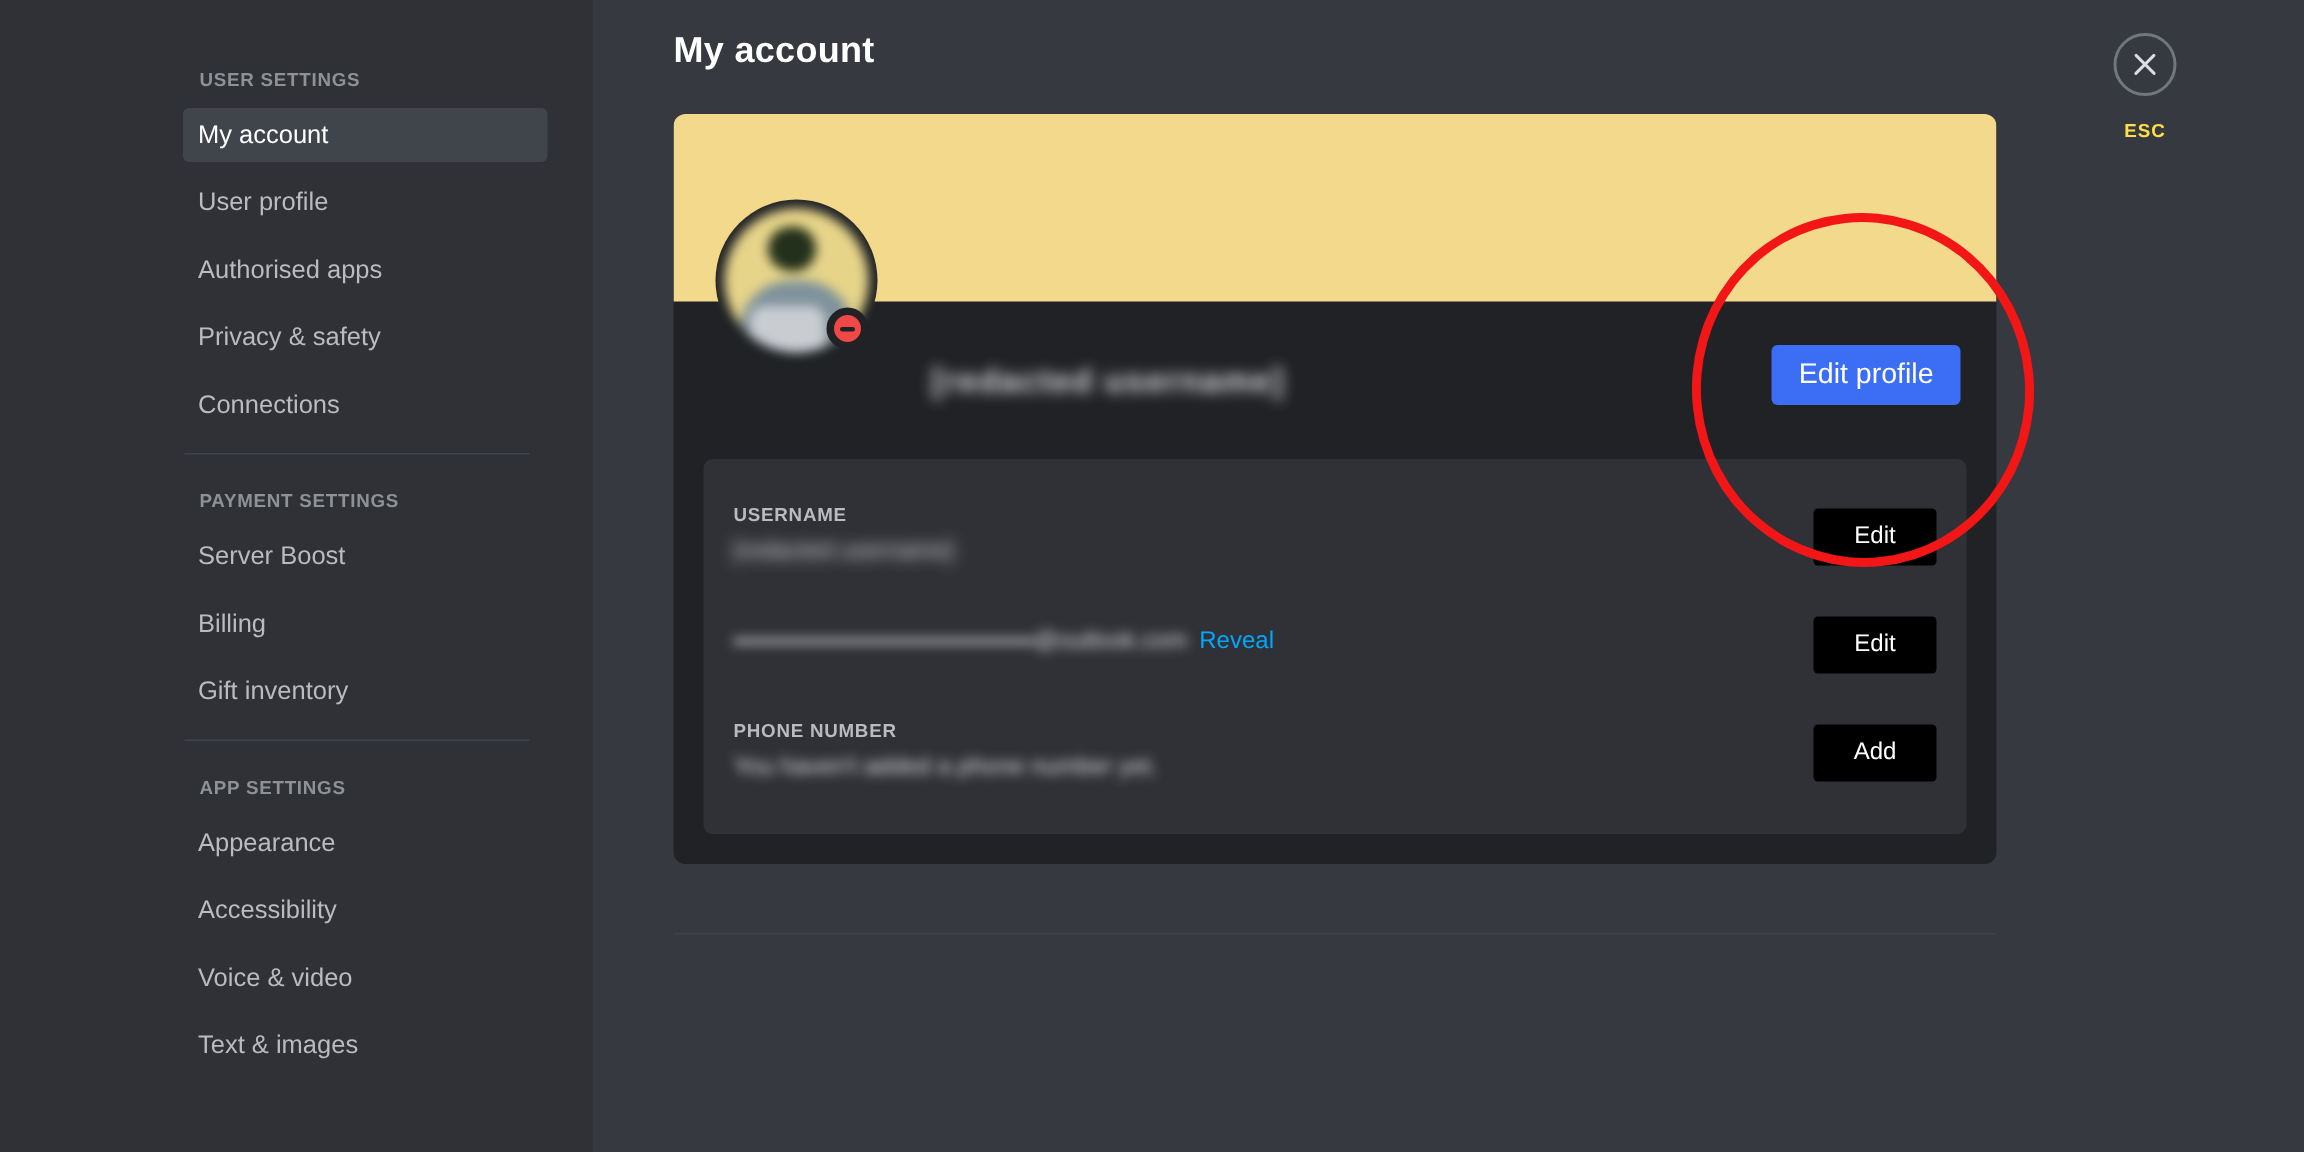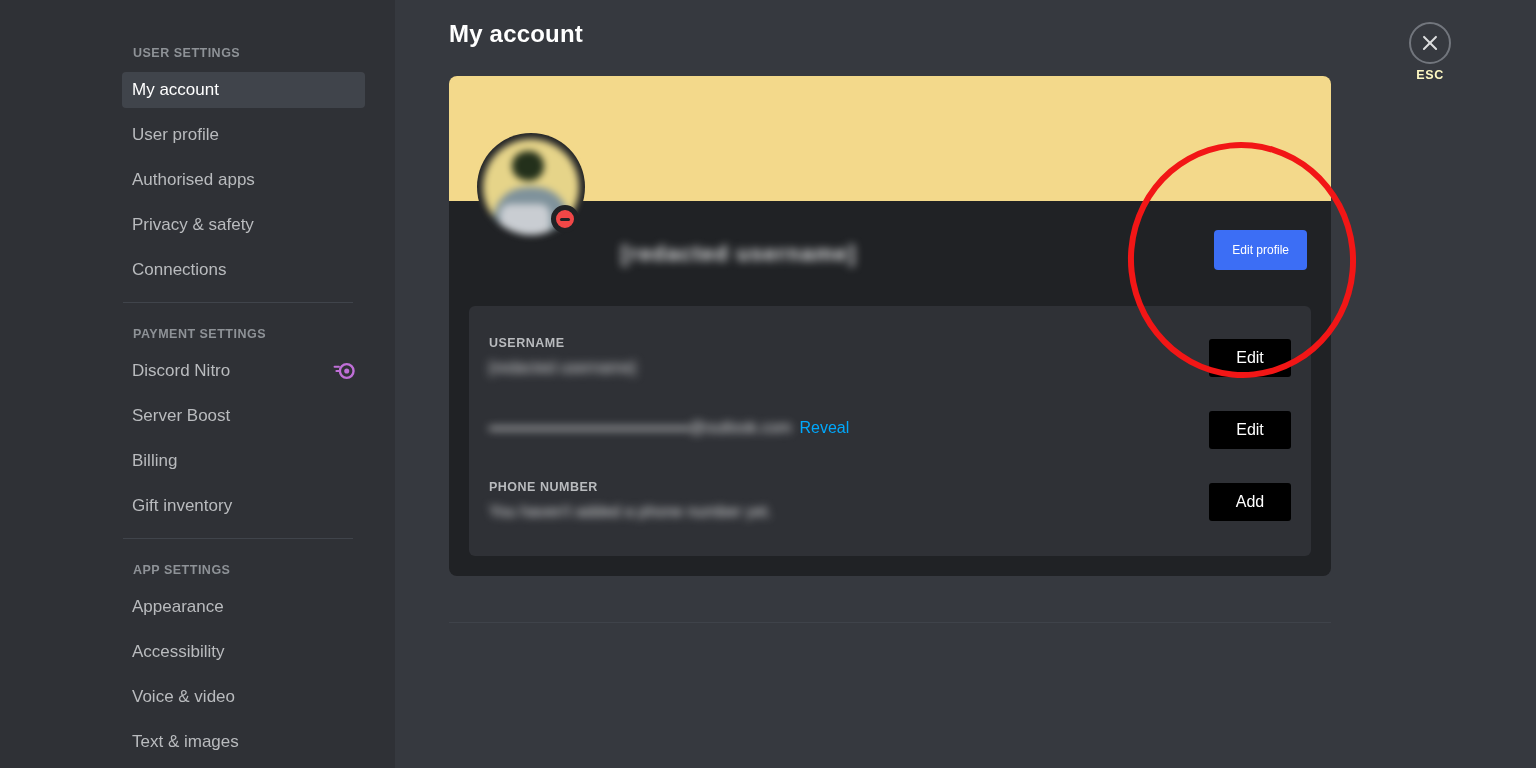--- a/index.html
+++ b/index.html
@@ -125,21 +125,21 @@
     font-size:22px; font-weight:bold;
     color:#dcddde;
     filter:blur(4.5px);
     white-space:nowrap;
     letter-spacing:1px;
   }
   .btn-edit-profile {
     position:absolute; right:24px; top:29px;
     background:#3c6ef5; color:#fff;
     border:none; border-radius:4px;
-    font-size:12px; font-weight:500;
+    font-size:19px; font-weight:500;
     padding:0 18px; height:40px;
     cursor:pointer;
     font-family:"Liberation Sans", sans-serif;
     margin-left:40px;
   }
 
   
   .fields {
     margin:0 20px 20px 20px;
     background:#2f3136;
@@ -201,23 +201,23 @@
   .esc-circle::before, .esc-circle::after {
     content:""; position:absolute;
     left:50%; top:50%;
     width:19px; height:2.2px;
     background:#dcddde;
     border-radius:1px;
   }
   .esc-circle::before { transform:translate(-50%,-50%) rotate(45deg); }
   .esc-circle::after  { transform:translate(-50%,-50%) rotate(-45deg); }
   .esc-label {
-    margin-top:4px;
+    margin-top:16px;
     font-size:12.5px; font-weight:bold;
-    color:#fef9c3; letter-spacing:0.05em;
+    color:#fde047; letter-spacing:0.05em;
   }
 
   
   .annotation {
     position:absolute;
     left:1128px; top:142px;
     width:228px; height:236px;
     border:6px solid #f21616;
     border-radius:50%;
     pointer-events:none;
@@ -247,29 +247,20 @@
         <span class="nav-label">Privacy &amp; safety</span>
       </div>
       <div class="nav-item">
         <span class="nav-label">Connections</span>
       </div>
 
       <div class="divider"></div>
 
       <div class="group-header">PAYMENT SETTINGS</div>
 
-      <div class="nav-item">
-        <span class="nav-label">Discord Nitro</span>
-        <svg class="nitro-icon" viewBox="0 0 24 22">
-          <circle cx="15" cy="11" r="7.5" fill="none" stroke="#c06fd8" stroke-width="2.6"></circle>
-          <circle cx="15" cy="11" r="2.8" fill="#c06fd8"></circle>
-          <rect x="0.5" y="5.2" width="7" height="2.2" rx="1.1" fill="#c06fd8"></rect>
-          <rect x="2.5" y="9.9" width="5.2" height="2.2" rx="1.1" fill="#c06fd8"></rect>
-        </svg>
-      </div>
       <div class="nav-item">
         <span class="nav-label">Server Boost</span>
       </div>
       <div class="nav-item">
         <span class="nav-label">Billing</span>
       </div>
       <div class="nav-item">
         <span class="nav-label">Gift inventory</span>
       </div>
 

